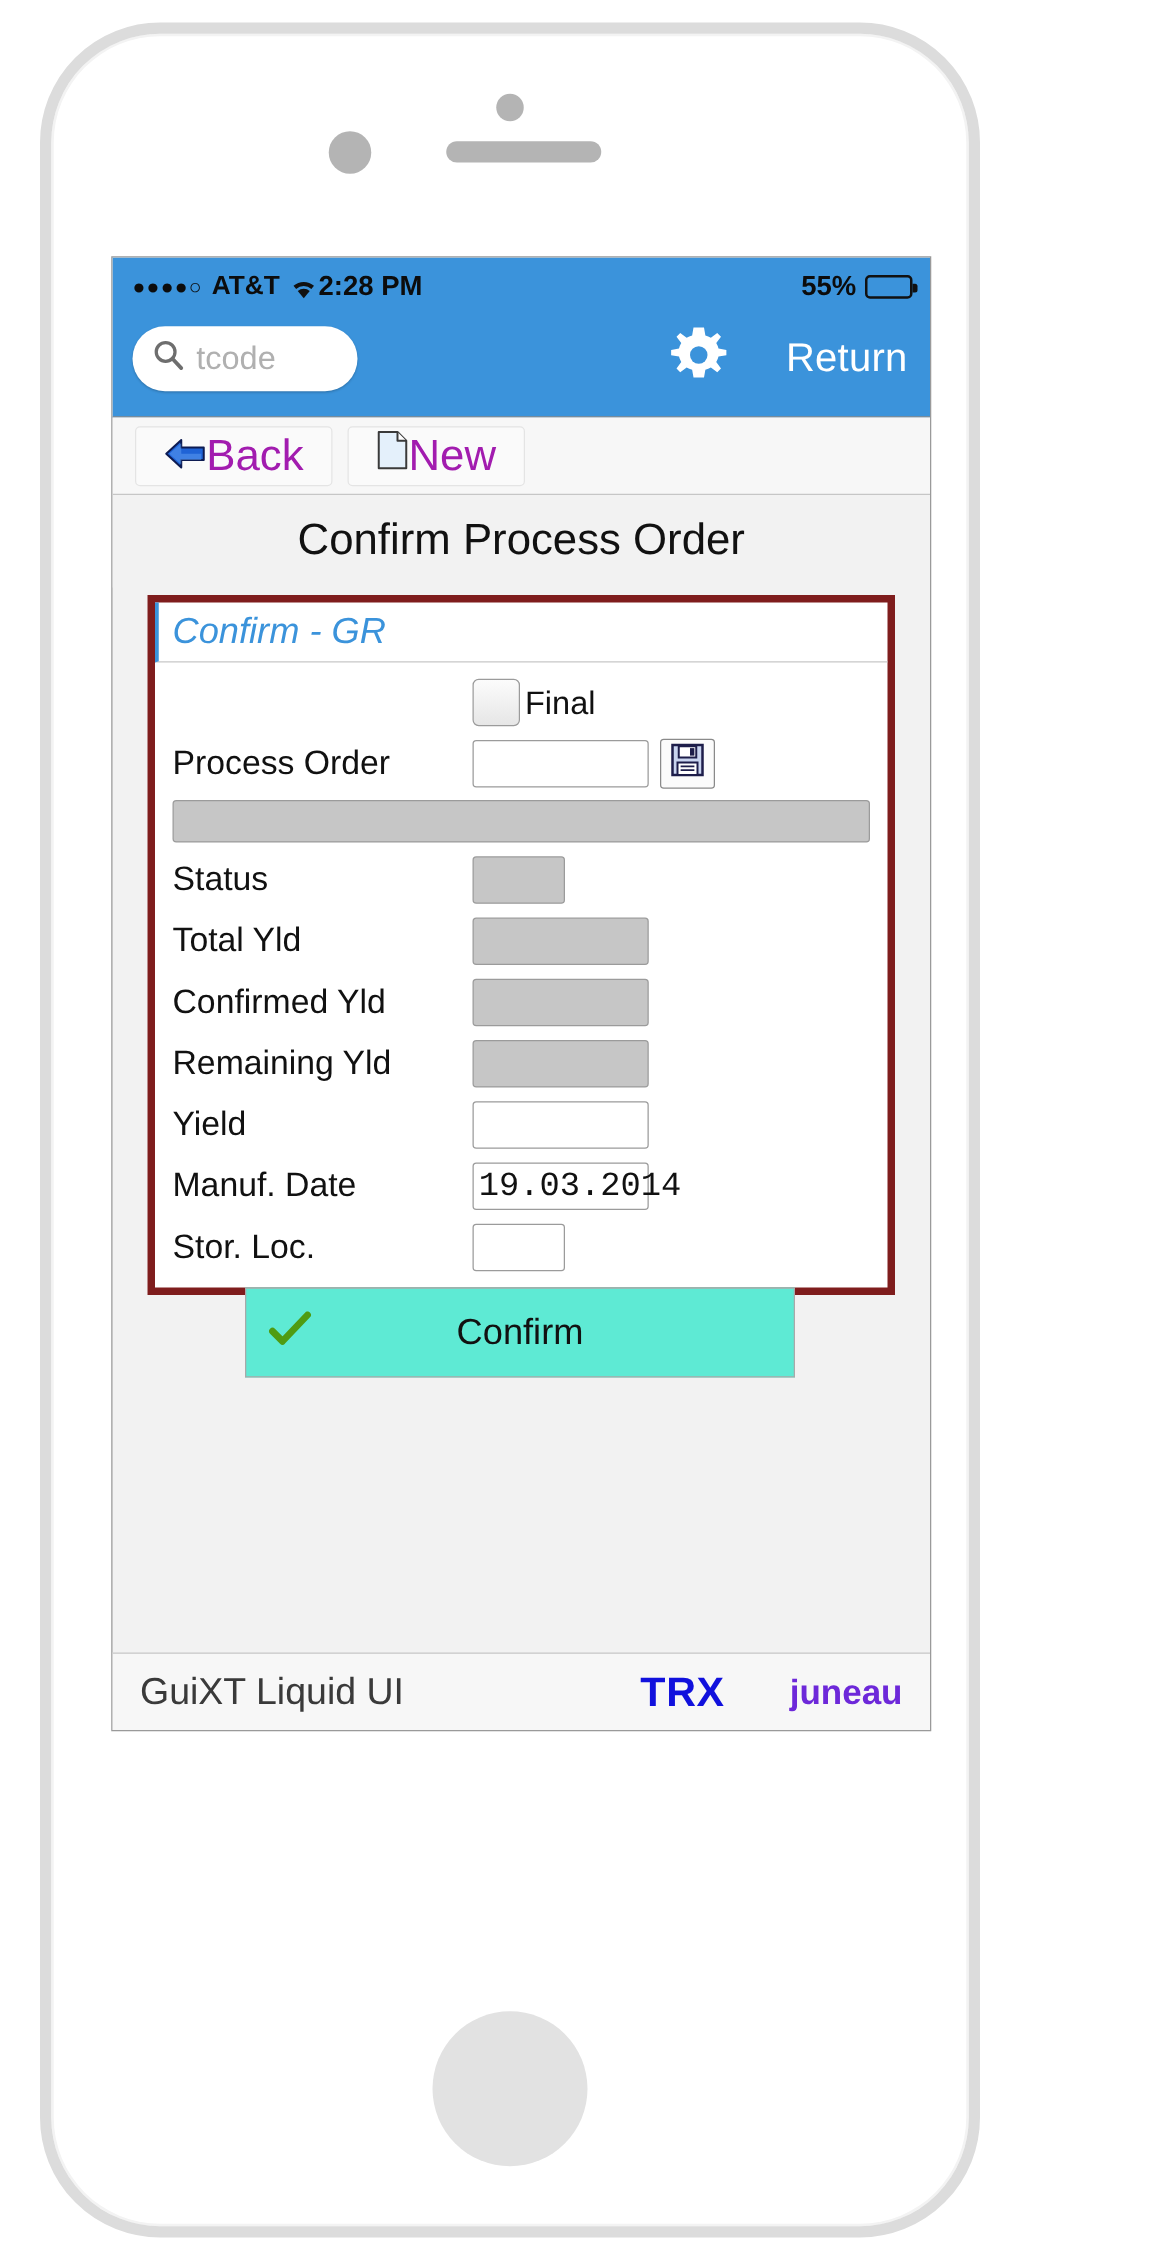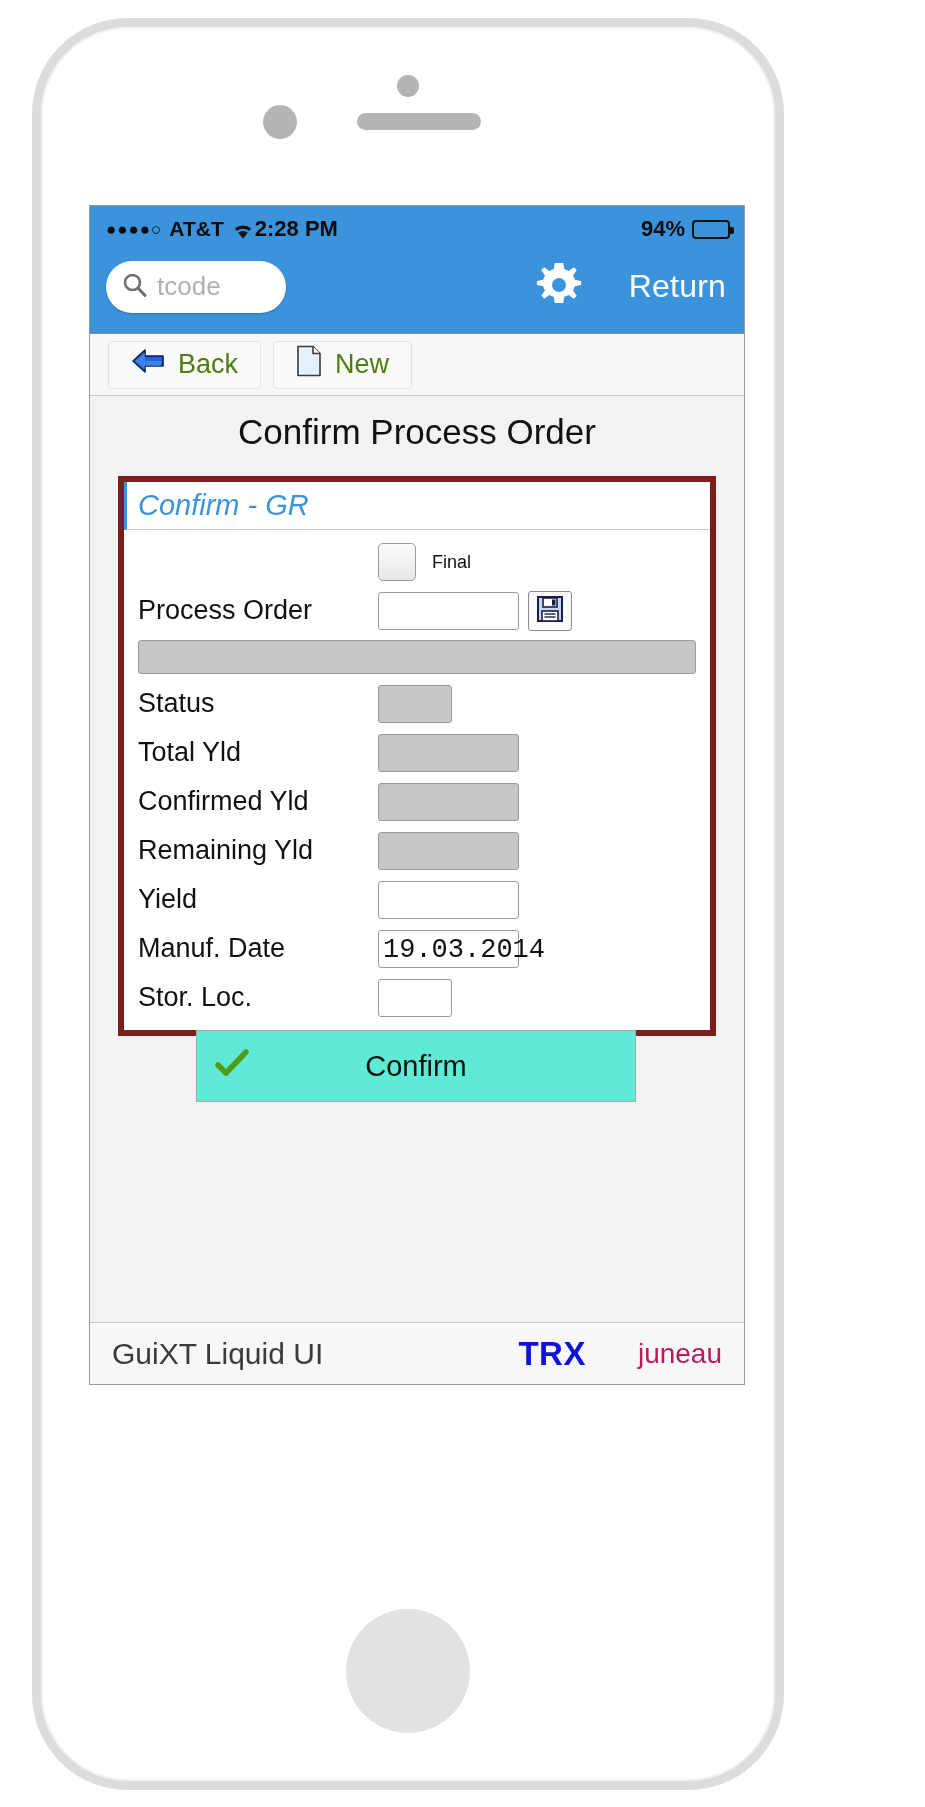--- a/index.html
+++ b/index.html
@@ -104,25 +104,25 @@
     cursor: pointer; letter-spacing: 0.2px;
   }
 
   
   #toolbar {
     height: 62px; background: #f7f7f7;
     border-bottom: 1px solid #c6c6c6;
     display: flex; align-items: center; padding-left: 18px; gap: 12px;
   }
   .tb-button {
-    height: 48px; display: flex; align-items: center; gap: 13px;
+    height: 48px; display: flex; align-items: center; 
     padding: 0 22px;
     background: #fafafa;
     border: 1px solid #e4e4e4; border-radius: 4px;
-    font-size: 27px; color: #4d7c0f; cursor: pointer;
+    font-size: 35px; color: #a21caf; cursor: pointer;
   }
 
   
   #page-title {
     text-align: center;
     font-size: 35px; color: #111;
     padding: 16px 0 18px;
     background: #f2f2f2;
   }
 
@@ -162,21 +162,21 @@
     font-size: 27px; color: #111;
     line-height: 38px; padding-left: 4px; white-space: nowrap;
   }
 
   #final-row { display: flex; align-items: center; height: 48px; padding-left: 240px; }
   #final-checkbox {
     width: 38px; height: 38px; border: 1px solid #9b9b9b; border-radius: 5px;
     background: linear-gradient(#fcfcfc, #e6e6e6);
     cursor: pointer; flex: 0 0 auto;
   }
-  #final-label { font-size: 18px; color: #111; margin-left: 16px; }
+  #final-label { font-size: 26px; color: #111; margin-left: 4px; }
 
   #order-row .icon-btn {
     width: 44px; height: 40px; margin-left: 9px;
     border: 1px solid #8a8a8a; border-radius: 3px;
     background: #fbfbfb;
     display: flex; align-items: center; justify-content: center;
     cursor: pointer; flex: 0 0 auto;
   }
 
   #grey-bar-row { height: 44px; display: flex; align-items: center; }
@@ -197,21 +197,21 @@
   
   #footer {
     position: absolute; left: 0; bottom: 0;
     width: 100%; height: 62px;
     background: #f7f7f7; border-top: 1px solid #c6c6c6;
     display: flex; align-items: center; padding: 0 22px;
   }
   #footer-brand { font-size: 30px; color: #3a3a3a; }
   #footer-sp { flex: 1; }
   #footer-trx { font-size: 33px; font-weight: bold; color: #1111dd; letter-spacing: 0.5px; }
-  #footer-host { font-size: 28px; font-weight: normal; color: #be185d; margin-left: 52px; }
+  #footer-host { font-size: 28px; font-weight: bold; color: #6d28d9; margin-left: 52px; }
 </style>
 </head>
 <body>
 
 <div id="phone-frame">
   <div id="speaker-dot"></div>
   <div id="camera-dot"></div>
   <div id="speaker-bar"></div>
 
   <div id="screen">
@@ -222,21 +222,21 @@
         <span class="carrier">AT&amp;T</span>
         <span class="wifi-icon">
           <svg width="24" height="19" viewBox="0 0 24 19">
             <path d="M12 17.5 L7.2 11.8 a7.4 7.4 0 0 1 9.6 0 Z" fill="#111"></path>
             <path d="M3.8 7.6 a12.6 12.6 0 0 1 16.4 0 l-2.1 2.5 a9.4 9.4 0 0 0 -12.2 0 Z" fill="#111"></path>
           </svg>
         </span>
       </div>
       <div id="status-center">2:28 PM</div>
       <div id="status-right">
-        <span class="batt-pct">94%</span>
+        <span class="batt-pct">55%</span>
         <span class="battery-icon">
           <span class="battery-fill" id="battery-fill" style="width:43%"></span>
         </span>
       </div>
     </div>
 
     <div id="nav-bar">
       <div id="tcode-search">
         <span class="search-glyph">
           <svg width="26" height="26" viewBox="0 0 26 26">

